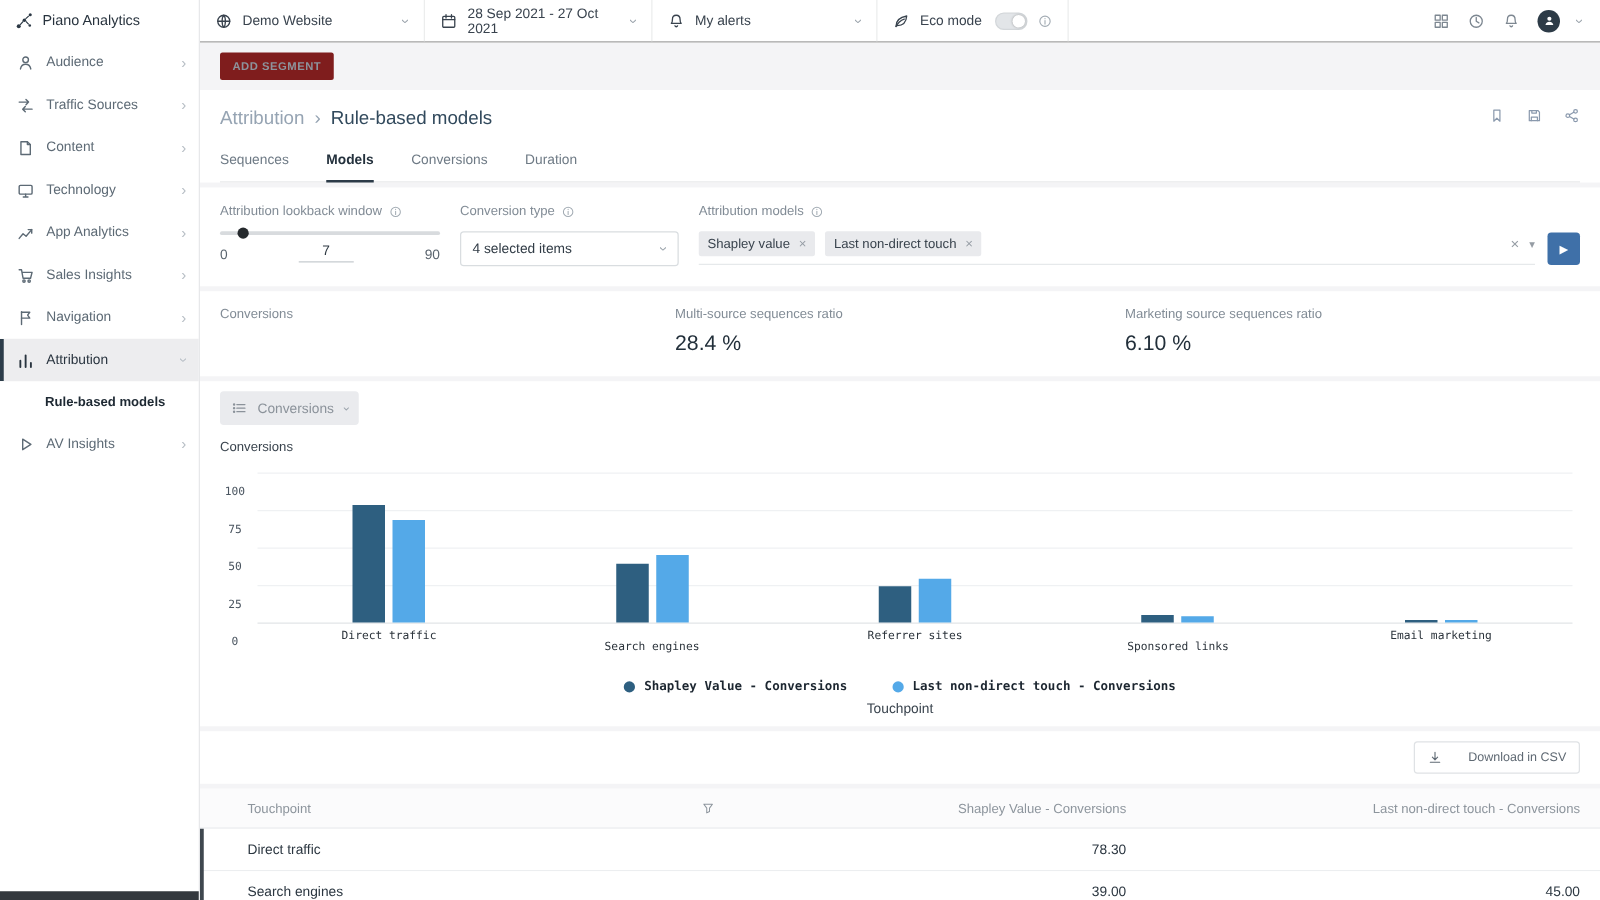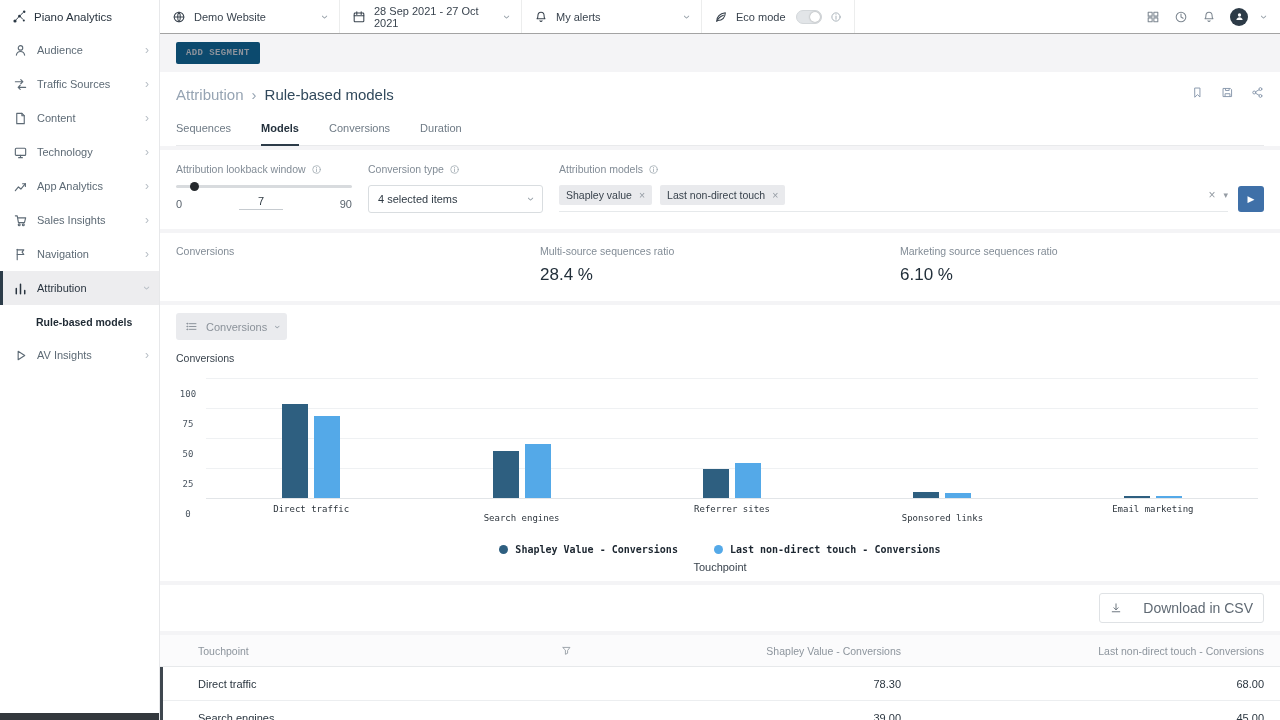--- a/index.html
+++ b/index.html
@@ -30,21 +30,21 @@
   .tb-item .chev{margin-left:auto}
   .tb-site{width:180px}.tb-date{width:182px}.tb-alerts{width:180px}
   .tb-eco{cursor:default}
   .toggle{width:26px;height:14px;border-radius:7px;background:#e2e5e8;border:1px solid #d3d7da;position:relative;cursor:pointer;margin-left:2px}
   .toggle-knob{position:absolute;right:1px;top:1px;width:10px;height:10px;border-radius:50%;background:#fff;box-shadow:0 0 2px rgba(0,0,0,.35)}
   .tb-icons{display:flex;align-items:center;gap:14px;padding:0 14px;margin-left:auto;color:#7d8791}
   .tb-icons .icon-btn{cursor:pointer;display:flex;align-items:center}
   .avatar{width:18px;height:18px;border-radius:50%;background:#2d3b47;display:flex;align-items:center;justify-content:center;cursor:pointer}
 
   .segment-bar{padding:8px 16px;flex-shrink:0}
-  .add-segment{background:#0c4a6e;color:#8d939c;font-size:9px;letter-spacing:.4px;padding:6px 10px;border:none;border-radius:2px;font-weight:bold;cursor:pointer;font-family:Liberation Mono, monospace}
+  .add-segment{background:#7f1d1d;color:#8d939c;font-size:9px;letter-spacing:.4px;padding:6px 10px;border:none;border-radius:2px;font-weight:bold;cursor:pointer;font-family:Liberation Sans, sans-serif}
 
   .panel{background:#fff;margin-bottom:4px;flex-shrink:0}
 
   
   .head-panel{padding:14px 16px 0;position:relative}
   .breadcrumb{display:flex;align-items:baseline;gap:8px;font-size:15px}
   .bc-parent{color:#96a4b3;cursor:pointer}
   .bc-sep{color:#96a4b3}
   .bc-current{color:#31495c}
   .head-actions{position:absolute;right:16px;top:14px;display:flex;gap:17px;color:#8a99ad}
@@ -95,21 +95,21 @@
   .bar-label{position:absolute;top:calc(100% + 6px);left:50%;transform:translateX(-50%);white-space:nowrap;font-family:"DejaVu Sans Mono",monospace;font-size:9px;color:#2c343c}
   .bar-label.low{top:calc(100% + 15px)}
   .label-zone{height:24px}
   .legend{display:flex;justify-content:center;gap:36px;margin-top:22px}
   .legend-item{display:flex;align-items:center;gap:7px;font-family:"DejaVu Sans Mono",monospace;font-size:10px;font-weight:bold;color:#1c2630;cursor:pointer}
   .legend-dot{width:9px;height:9px;border-radius:50%;flex-shrink:0}
   .xlabel{text-align:center;margin-top:6px;color:#39434d;font-size:11px}
 
   
   .download-bar{background:#fff;padding:8px 16px;display:flex;justify-content:flex-end;margin-bottom:4px;flex-shrink:0}
-  .download-btn{display:flex;align-items:center;gap:21px;border:1px solid #dfe2e5;background:#fff;border-radius:3px;padding:6px 10px;color:#5f6973;font-size:14px;cursor:pointer;font-family:"Liberation Sans",sans-serif}
+  .download-btn{display:flex;align-items:center;gap:21px;border:1px solid #dfe2e5;background:#fff;border-radius:3px;padding:6px 10px;color:#5f6973;font-size:10px;cursor:pointer;font-family:"Liberation Sans",sans-serif}
 
   
   .table{background:#fff;position:relative;flex-shrink:0}
   .t-row{display:grid;grid-template-columns:395px 362px 1fr;align-items:center;border-bottom:1px solid #eceef0}
   .t-head{height:32px;background:#fbfbfc;color:#8d959d;font-size:10.5px;border-bottom:1px solid #e7e9eb}
   .t-body-row{height:34px;background:#fff;cursor:pointer}
   .t-cell-name{padding-left:38px;color:#2b3640}
   .t-head .t-cell-name{color:#8d959d}
   .t-cell-num{text-align:right;padding-right:16px;color:#2b3640}
   .t-head .t-cell-num{color:#8d959d;cursor:pointer}
@@ -530,21 +530,20 @@
               </svg>
             </span>
           <span>Shapley Value - Conversions</span>
         </div>
         <div class="t-cell-num">Last non-direct touch - Conversions</div>
       </div>
       <div>
           <div class="t-row t-body-row">
             <div class="t-cell-name">Direct traffic</div>
             <div class="t-cell-num">78.30</div>
-            <div class="t-cell-num">68.00</div>
           </div>
           <div class="t-row t-body-row">
             <div class="t-cell-name">Search engines</div>
             <div class="t-cell-num">39.00</div>
             <div class="t-cell-num">45.00</div>
           </div>
         </div>
       <div class="t-scrollbar"></div>
     </section>
 

